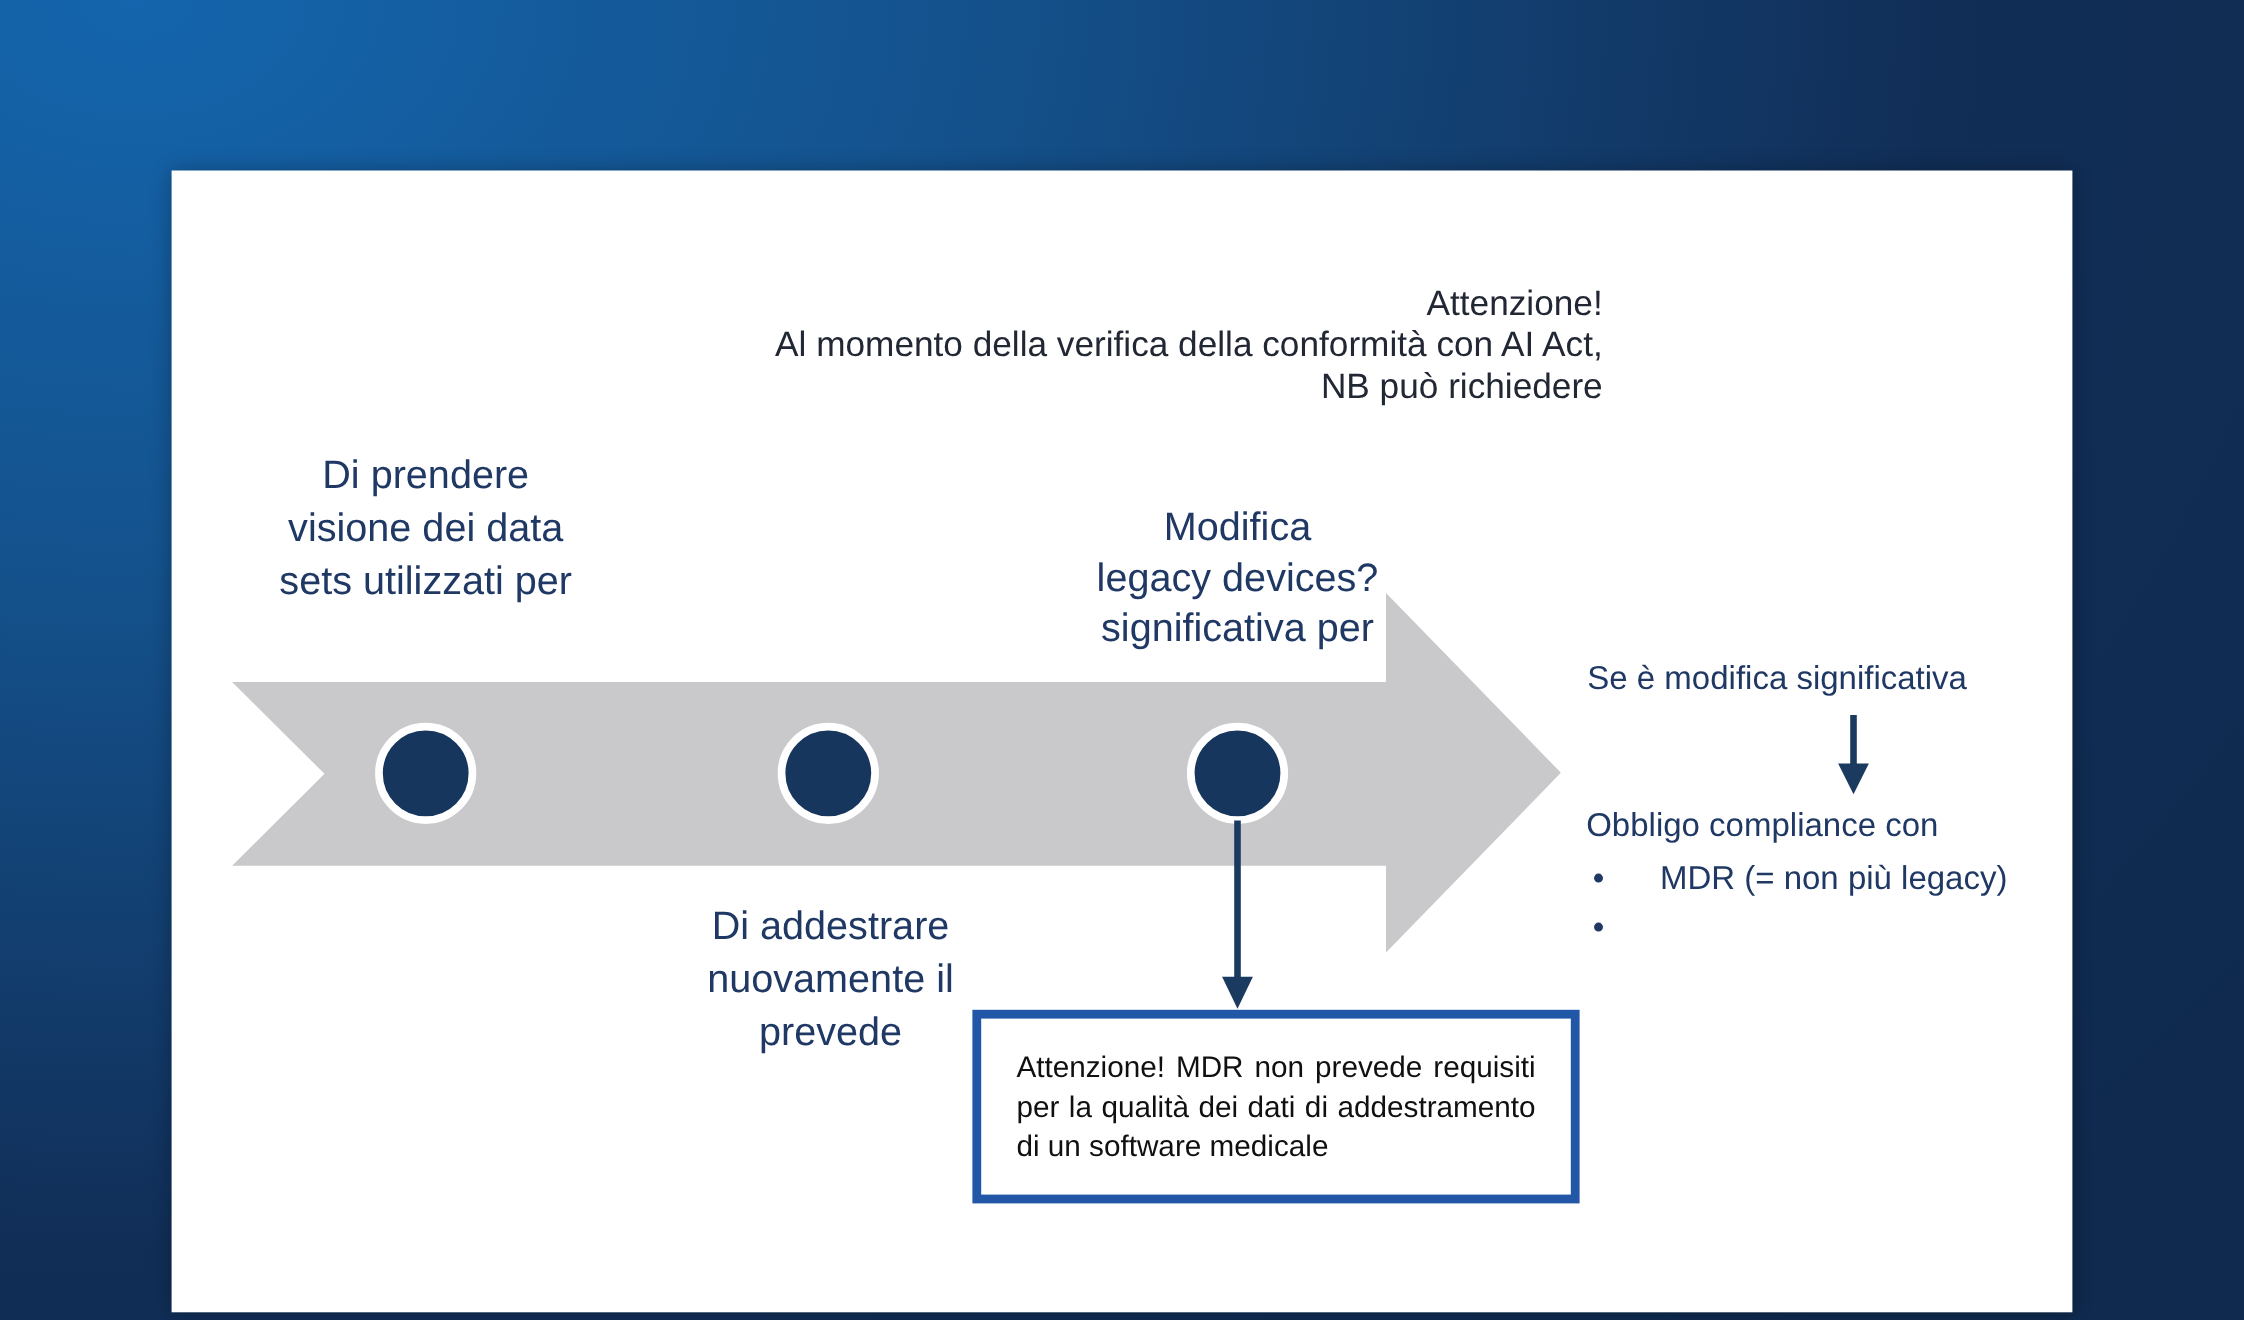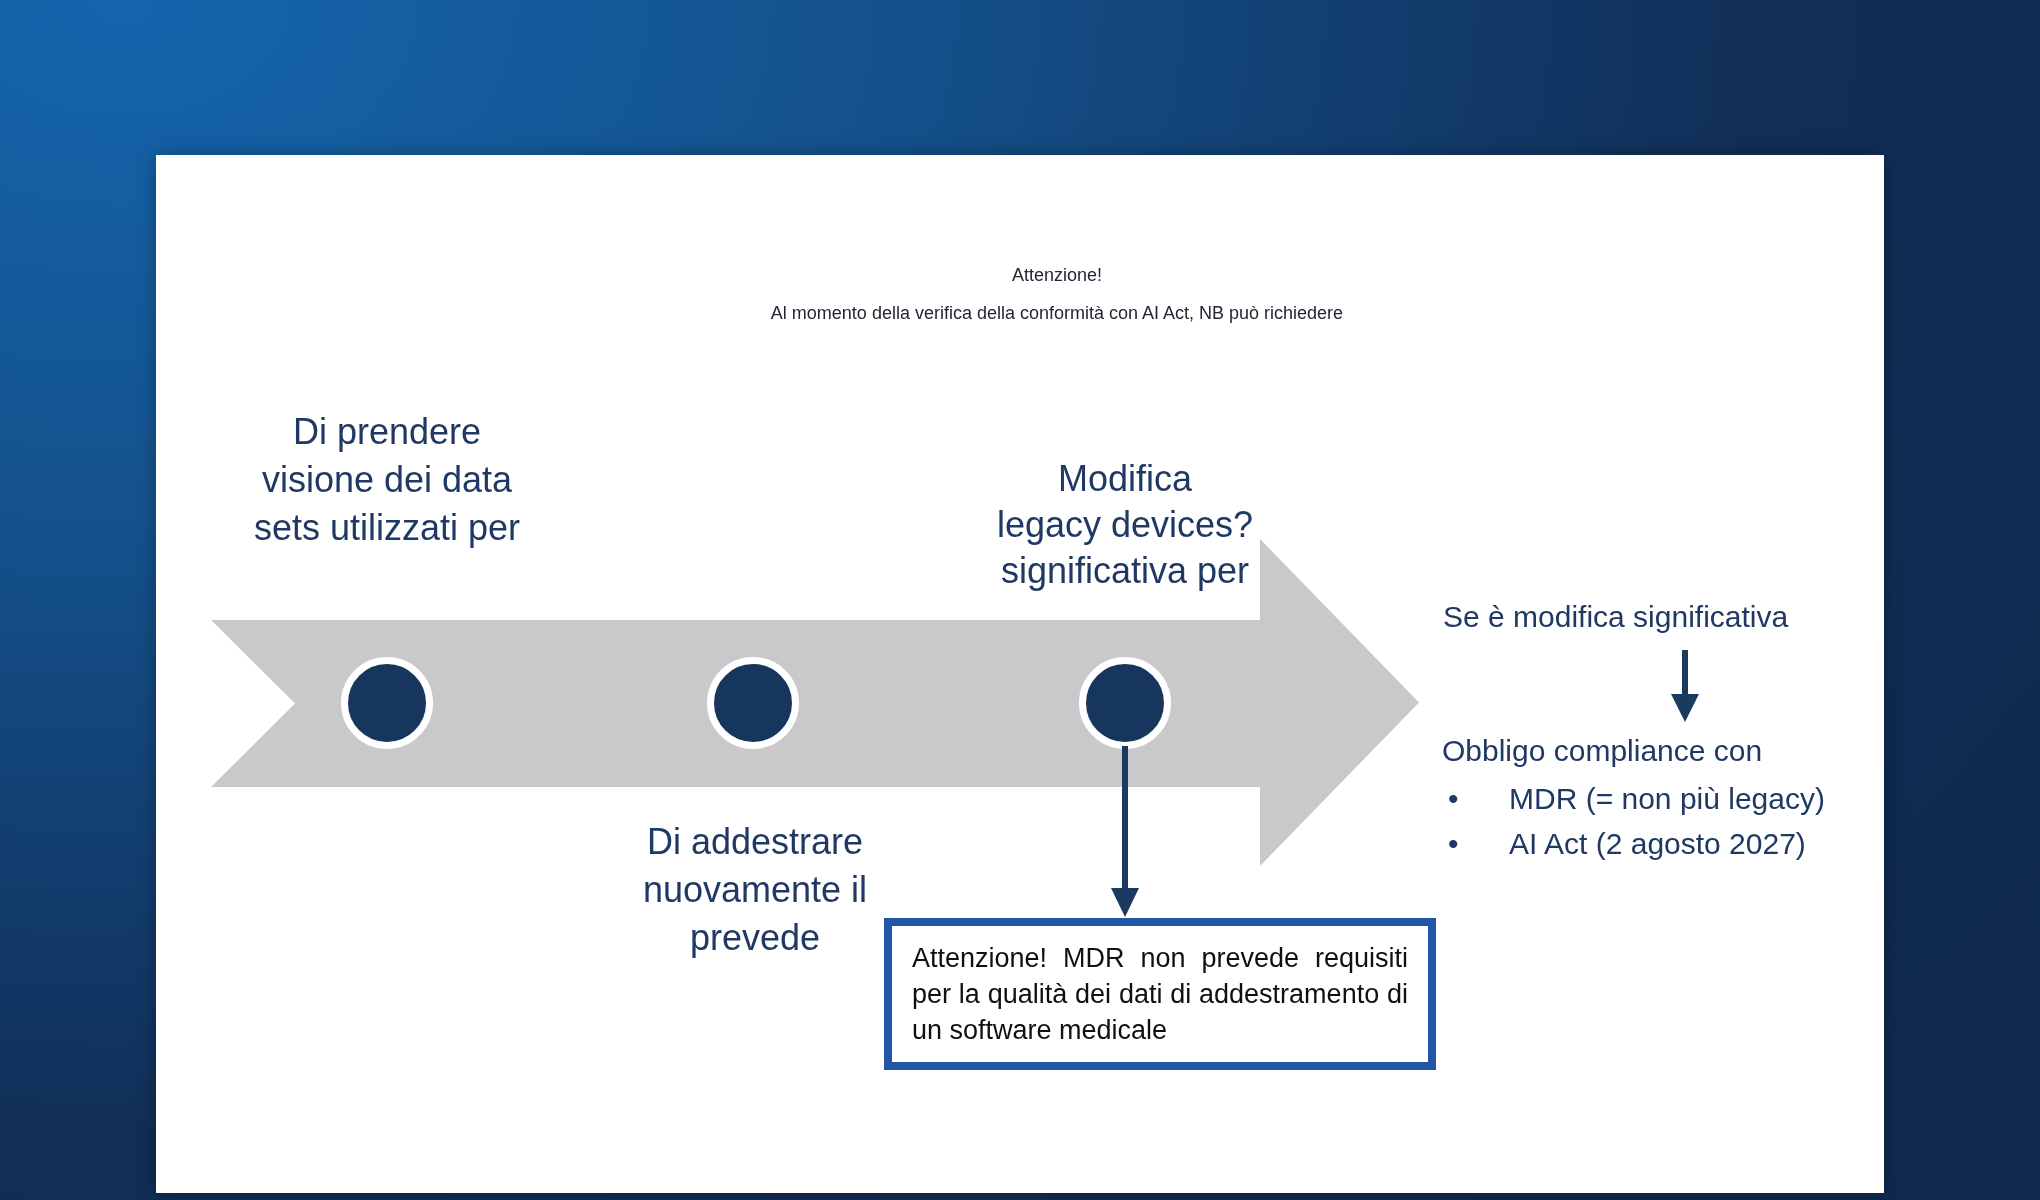--- a/index.html
+++ b/index.html
@@ -18,22 +18,22 @@
     box-shadow:0 0 18px rgba(0,0,0,.30);
   }
   svg.shapes{position:absolute;left:0;top:0;width:2040px;height:1200px;pointer-events:none;}
   .arrow-body{fill:var(--arrow_gray,#c9c9cb);}
   .node{fill:var(--node_navy,#17365d);stroke:#ffffff;stroke-width:7px;}
   .connector{stroke:var(--connector_navy,#1b3a5f);stroke-width:6px;}
   .connector-head{fill:var(--connector_navy,#1b3a5f);}
 
   .txt{position:absolute;margin:0;color:var(--text_blue,#1f3864);}
   .header-block{
-    position:absolute;left:657px;top:256px;width:800px;text-align:center;
-    color:var(--header_text,#222734);font-size:18px;line-height:38px;
+    position:absolute;left:657px;top:256px;width:800px;text-align:right;
+    color:var(--header_text,#222734);font-size:32px;line-height:38px;
   }
   .header-block p{margin:0;}
   .tl-label{position:absolute;width:300px;text-align:center;
     font-size:36px;line-height:48px;color:var(--text_blue,#1f3864);}
   .tl-label div{white-space:nowrap;}
   .label-1{left:237px;top:408px;}
   .label-2{left:605px;top:806px;margin-top:12px;}
   .label-3{left:975px;top:456px;line-height:46px;}
 
   .condition{left:1443px;top:598px;font-size:30px;line-height:38px;}
@@ -43,21 +43,21 @@
   .bullets li{display:flex;}
   .bullets .marker{width:61px;padding-left:6px;}
 
   .callout{
     position:absolute;left:884px;top:918px;width:552px;box-sizing:border-box;
     border:8px solid var(--callout_border,#2157a6);
     background:#ffffff;padding:14px 20px;
     font-size:27px;line-height:36px;color:var(--callout_text,#101010);
     text-align:justify;
   }
-  .callout p{margin:0;}
+  .callout p{margin:12px;}
 </style>
 </head>
 <body>
 
 <div class="stage">
   <div class="slide"></div>
 
   <svg class="shapes" viewBox="0 0 2040 1200">
     <polygon class="arrow-body" points="211,620 1260,620 1260,539 1419,702.5 1260,866 1260,787 211,787 295,703.5"></polygon>
     <circle class="node" cx="387" cy="703" r="42.5"></circle>
@@ -101,20 +101,19 @@
   <p class="txt heading">Obbligo compliance con</p>
   <p class="txt condition">Se è modifica significativa</p>
 
   <ul class="bullets">
     <li>
       <span class="marker">•</span>
       <span>MDR (= non più legacy)</span>
     </li>
     <li>
       <span class="marker">•</span>
-      <span>AI Act (2 agosto 2027)</span>
     </li>
   </ul>
 
   <div class="callout">
     <p>Attenzione! MDR non prevede requisiti per la qualità dei dati di addestramento di un software medicale</p>
   </div>
 </div>
 
 </body></html>

